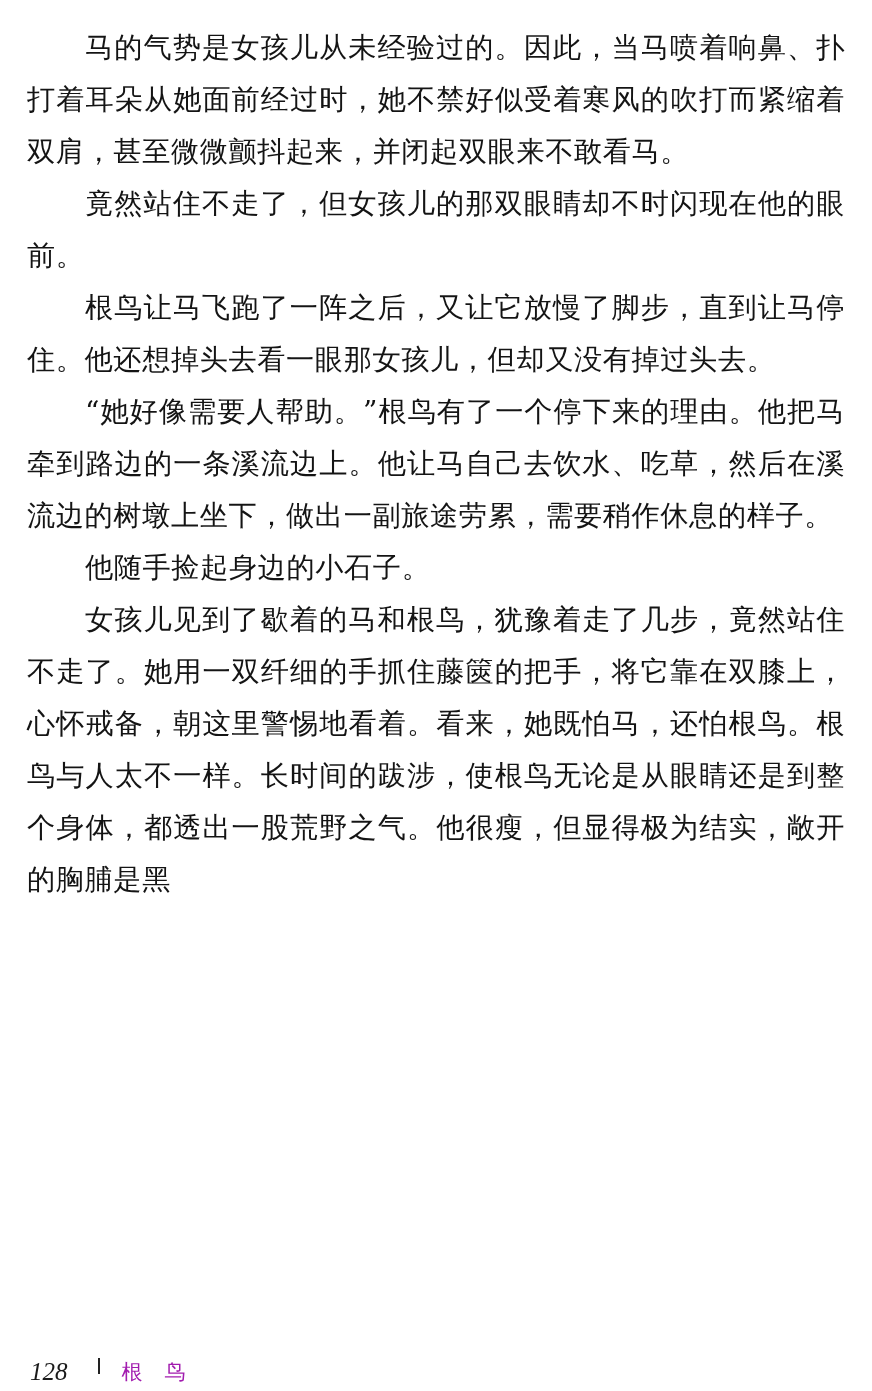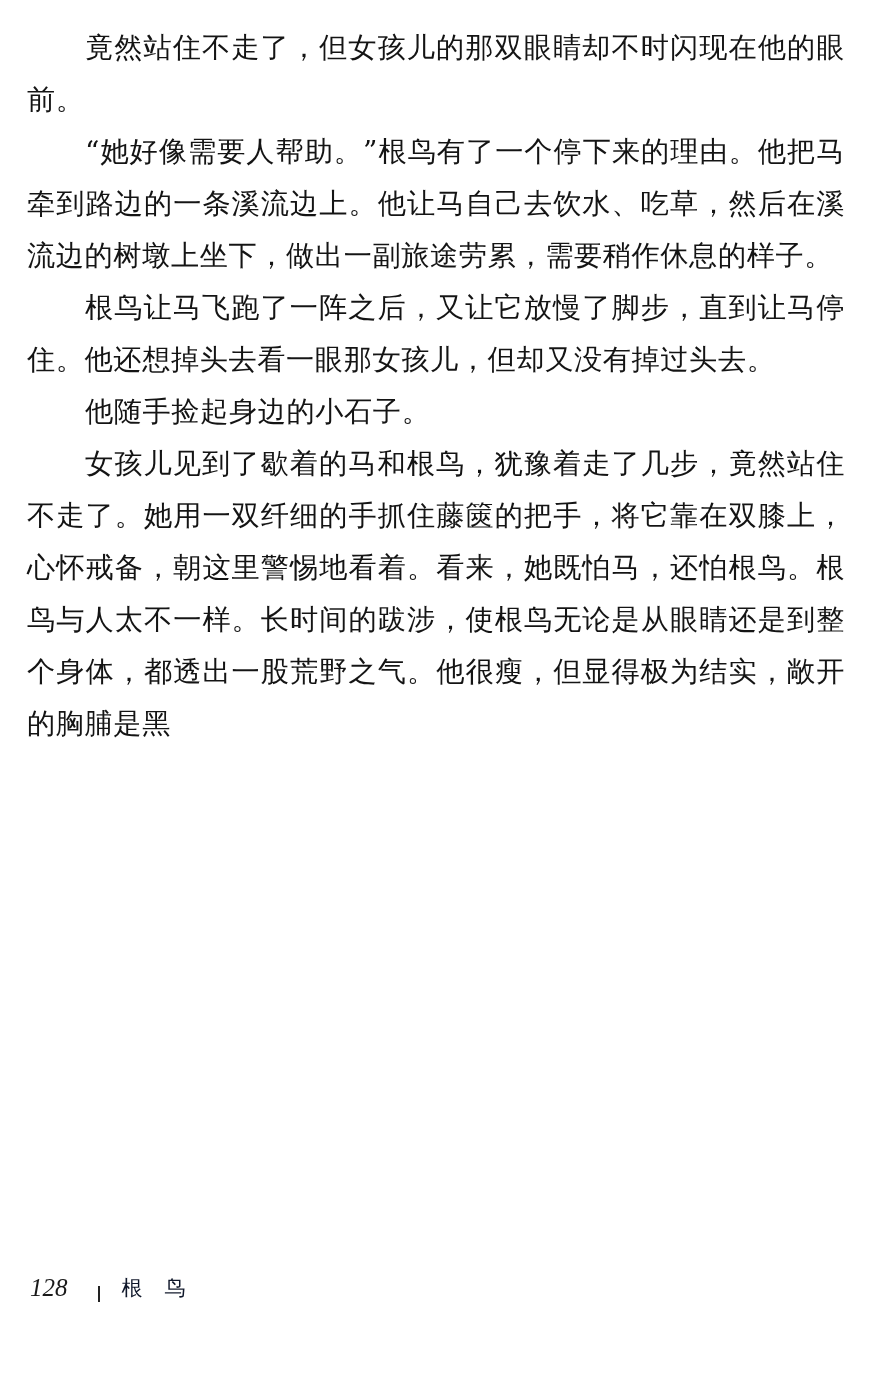--- a/index.html
+++ b/index.html
@@ -27,53 +27,54 @@
       line-height: 52px;
       text-indent: 58px;
       text-align: justify;
       text-justify: inter-character;
       letter-spacing: 0.6px;
       word-break: break-all;
     }
     .footer {
       position: absolute;
       left: 30px;
-      top: 1268px;
+      top: 1358px;
       height: 34px;
       display: flex;
-      align-items: flex-end;
+      align-items: flex-start;
     }
     .page-number {
       font-family: "Liberation Serif", "DejaVu Serif", serif;
       font-style: italic;
       font-size: 25px;
       color: #1a1a1a;
     }
     .footer-divider {
       display: inline-block;
       width: 2px;
       height: 16px;
       background: #222;
       margin-left: 30px;
       margin-right: 22px;
     }
     .running-title {
       font-family: "DejaVu Sans", "Liberation Sans", sans-serif;
       font-size: 21px;
-      color: #0f172a;
+      color: #a21caf;
       letter-spacing: 22px;
     }
   </style>
 </head>
 <body>
 
 <main class="page-body">
+  <p class="para">马的气势是女孩儿从未经验过的。因此，当马喷着响鼻、扑打着耳朵从她面前经过时，她不禁好似受着寒风的吹打而紧缩着双肩，甚至微微颤抖起来，并闭起双眼来不敢看马。</p>
   <p class="para">竟然站住不走了，但女孩儿的那双眼睛却不时闪现在他的眼前。</p>
+  <p class="para">根鸟让马飞跑了一阵之后，又让它放慢了脚步，直到让马停住。他还想掉头去看一眼那女孩儿，但却又没有掉过头去。</p>
   <p class="para">“她好像需要人帮助。”根鸟有了一个停下来的理由。他把马牵到路边的一条溪流边上。他让马自己去饮水、吃草，然后在溪流边的树墩上坐下，做出一副旅途劳累，需要稍作休息的样子。</p>
-  <p class="para">根鸟让马飞跑了一阵之后，又让它放慢了脚步，直到让马停住。他还想掉头去看一眼那女孩儿，但却又没有掉过头去。</p>
   <p class="para">他随手捡起身边的小石子。</p>
   <p class="para">女孩儿见到了歇着的马和根鸟，犹豫着走了几步，竟然站住不走了。她用一双纤细的手抓住藤篋的把手，将它靠在双膝上，心怀戒备，朝这里警惕地看着。看来，她既怕马，还怕根鸟。根鸟与人太不一样。长时间的跋涉，使根鸟无论是从眼睛还是到整个身体，都透出一股荒野之气。他很瘦，但显得极为结实，敞开的胸脯是黑</p>
 </main>
 
 <footer class="footer">
   <span class="page-number">128</span>
   <span class="footer-divider"></span>
   <span class="running-title">根鸟</span>
 </footer>
 

